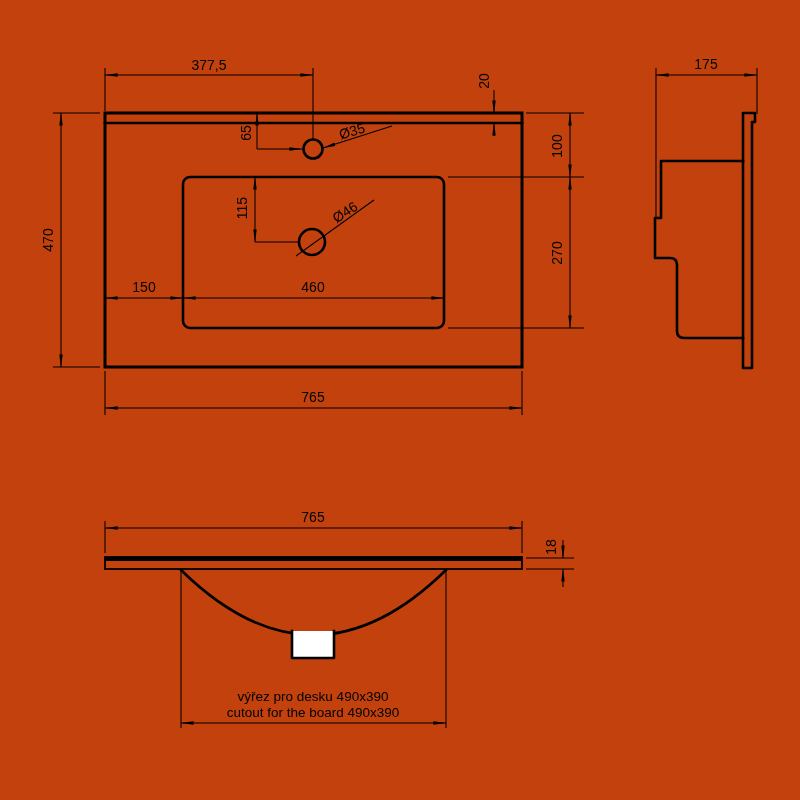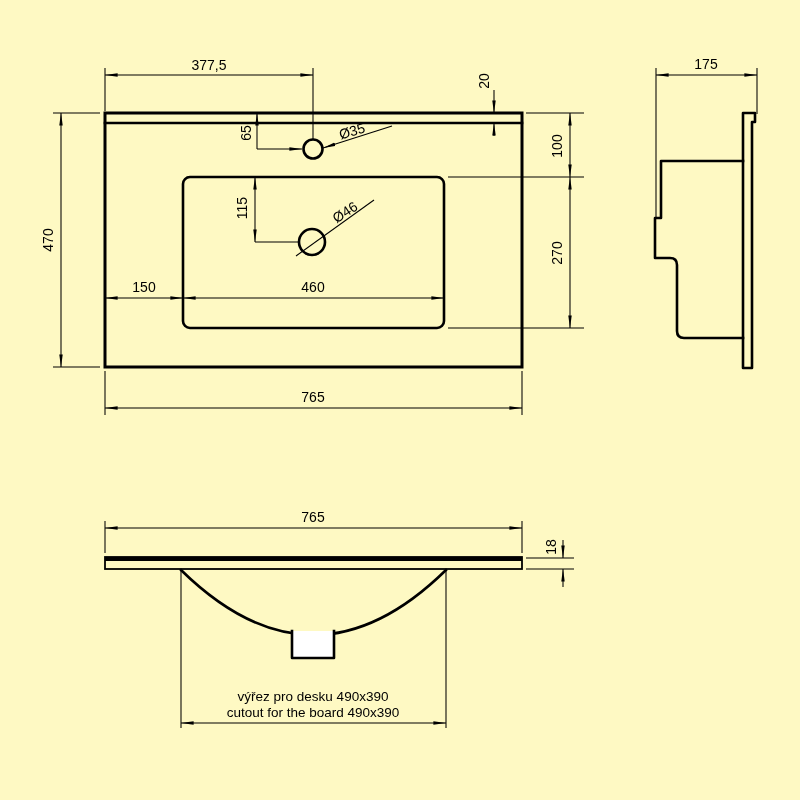--- a/index.html
+++ b/index.html
@@ -1,16 +1,16 @@
 <!DOCTYPE html>
 <html><head>
 <meta charset="utf-8">
 <style>
   html,body{margin:0;padding:0;background:#ffffff;}
-  .canvas{position:relative;width:800px;height:800px;background:#fef9c3;overflow:hidden;text-decoration:underline;}
+  .canvas{position:relative;width:800px;height:800px;background:#c2410c;overflow:hidden;text-decoration:underline;}
   svg text{font-family:"Liberation Sans","DejaVu Sans",sans-serif;font-size:14px;fill:#000;}
   svg text.note{font-size:13.5px;}
   .thick{stroke:#000;stroke-width:2.6;fill:none;stroke-linejoin:round;stroke-linecap:square;}
   .outline{stroke:#000;stroke-width:3;fill:none;stroke-linejoin:miter;}
   .thin{stroke:#000;stroke-width:1.05;fill:none;}
   .whitefill{fill:#ffffff;}
 </style>
 </head>
 <body>
 

